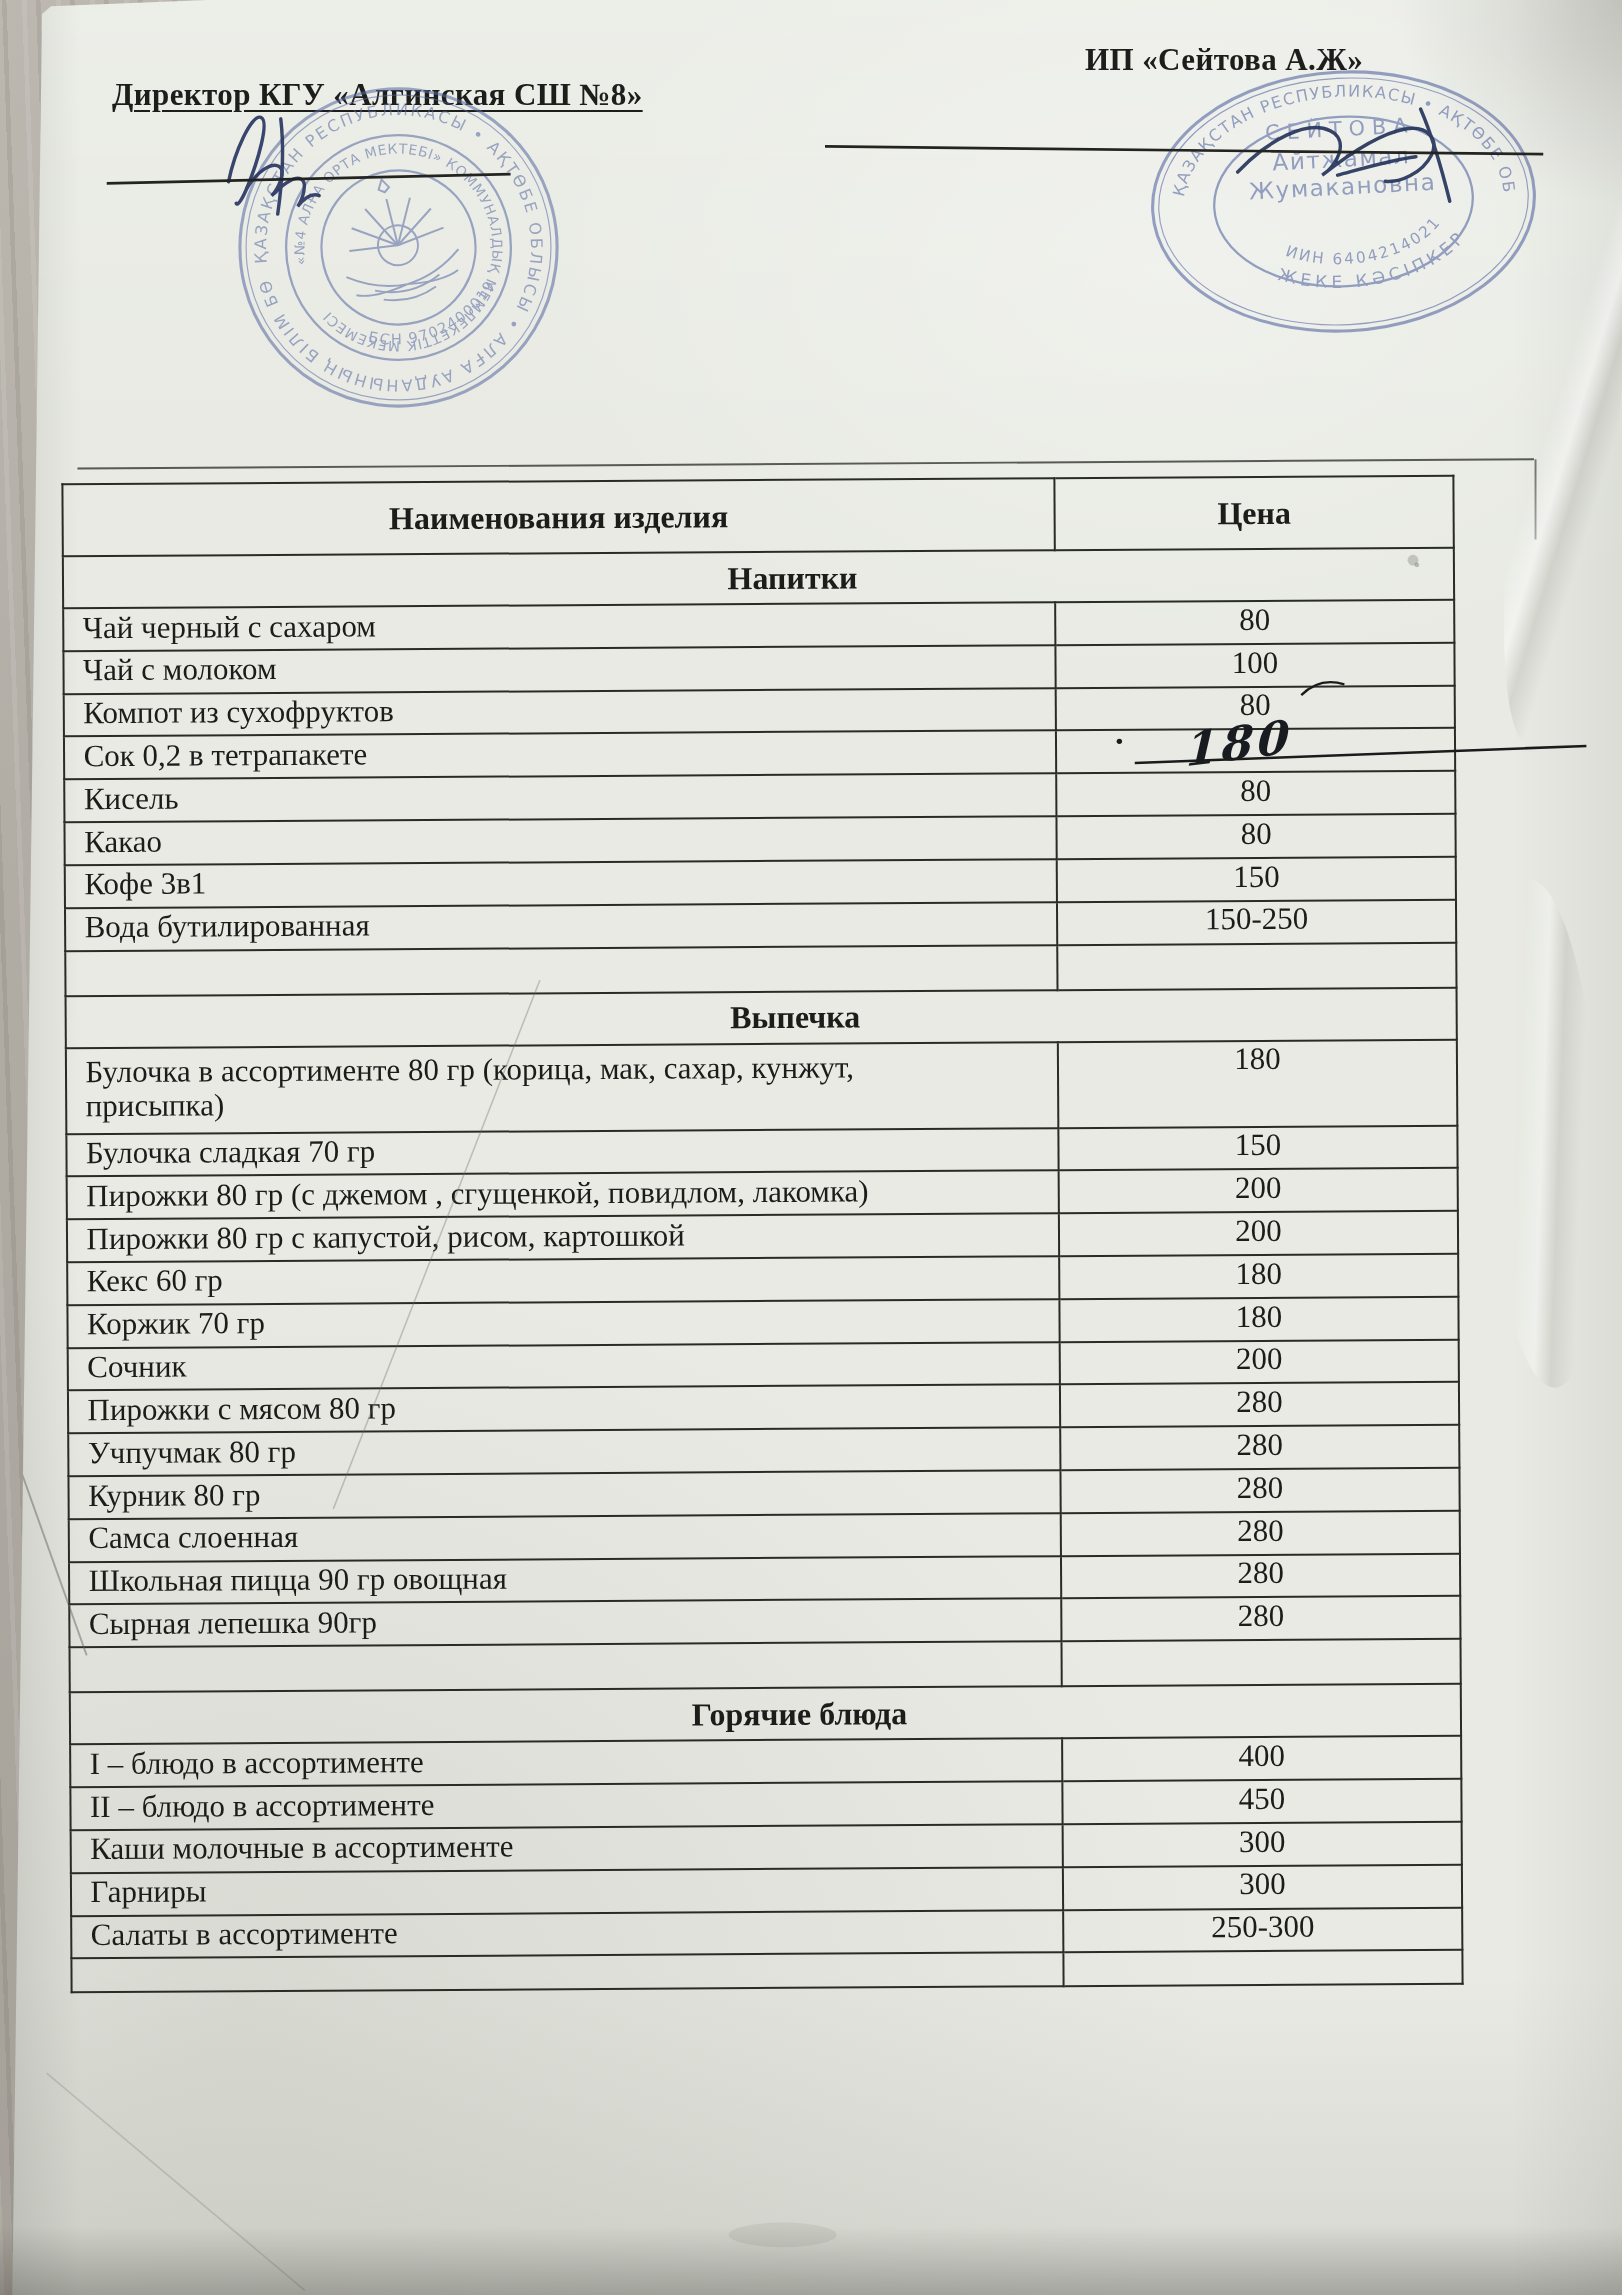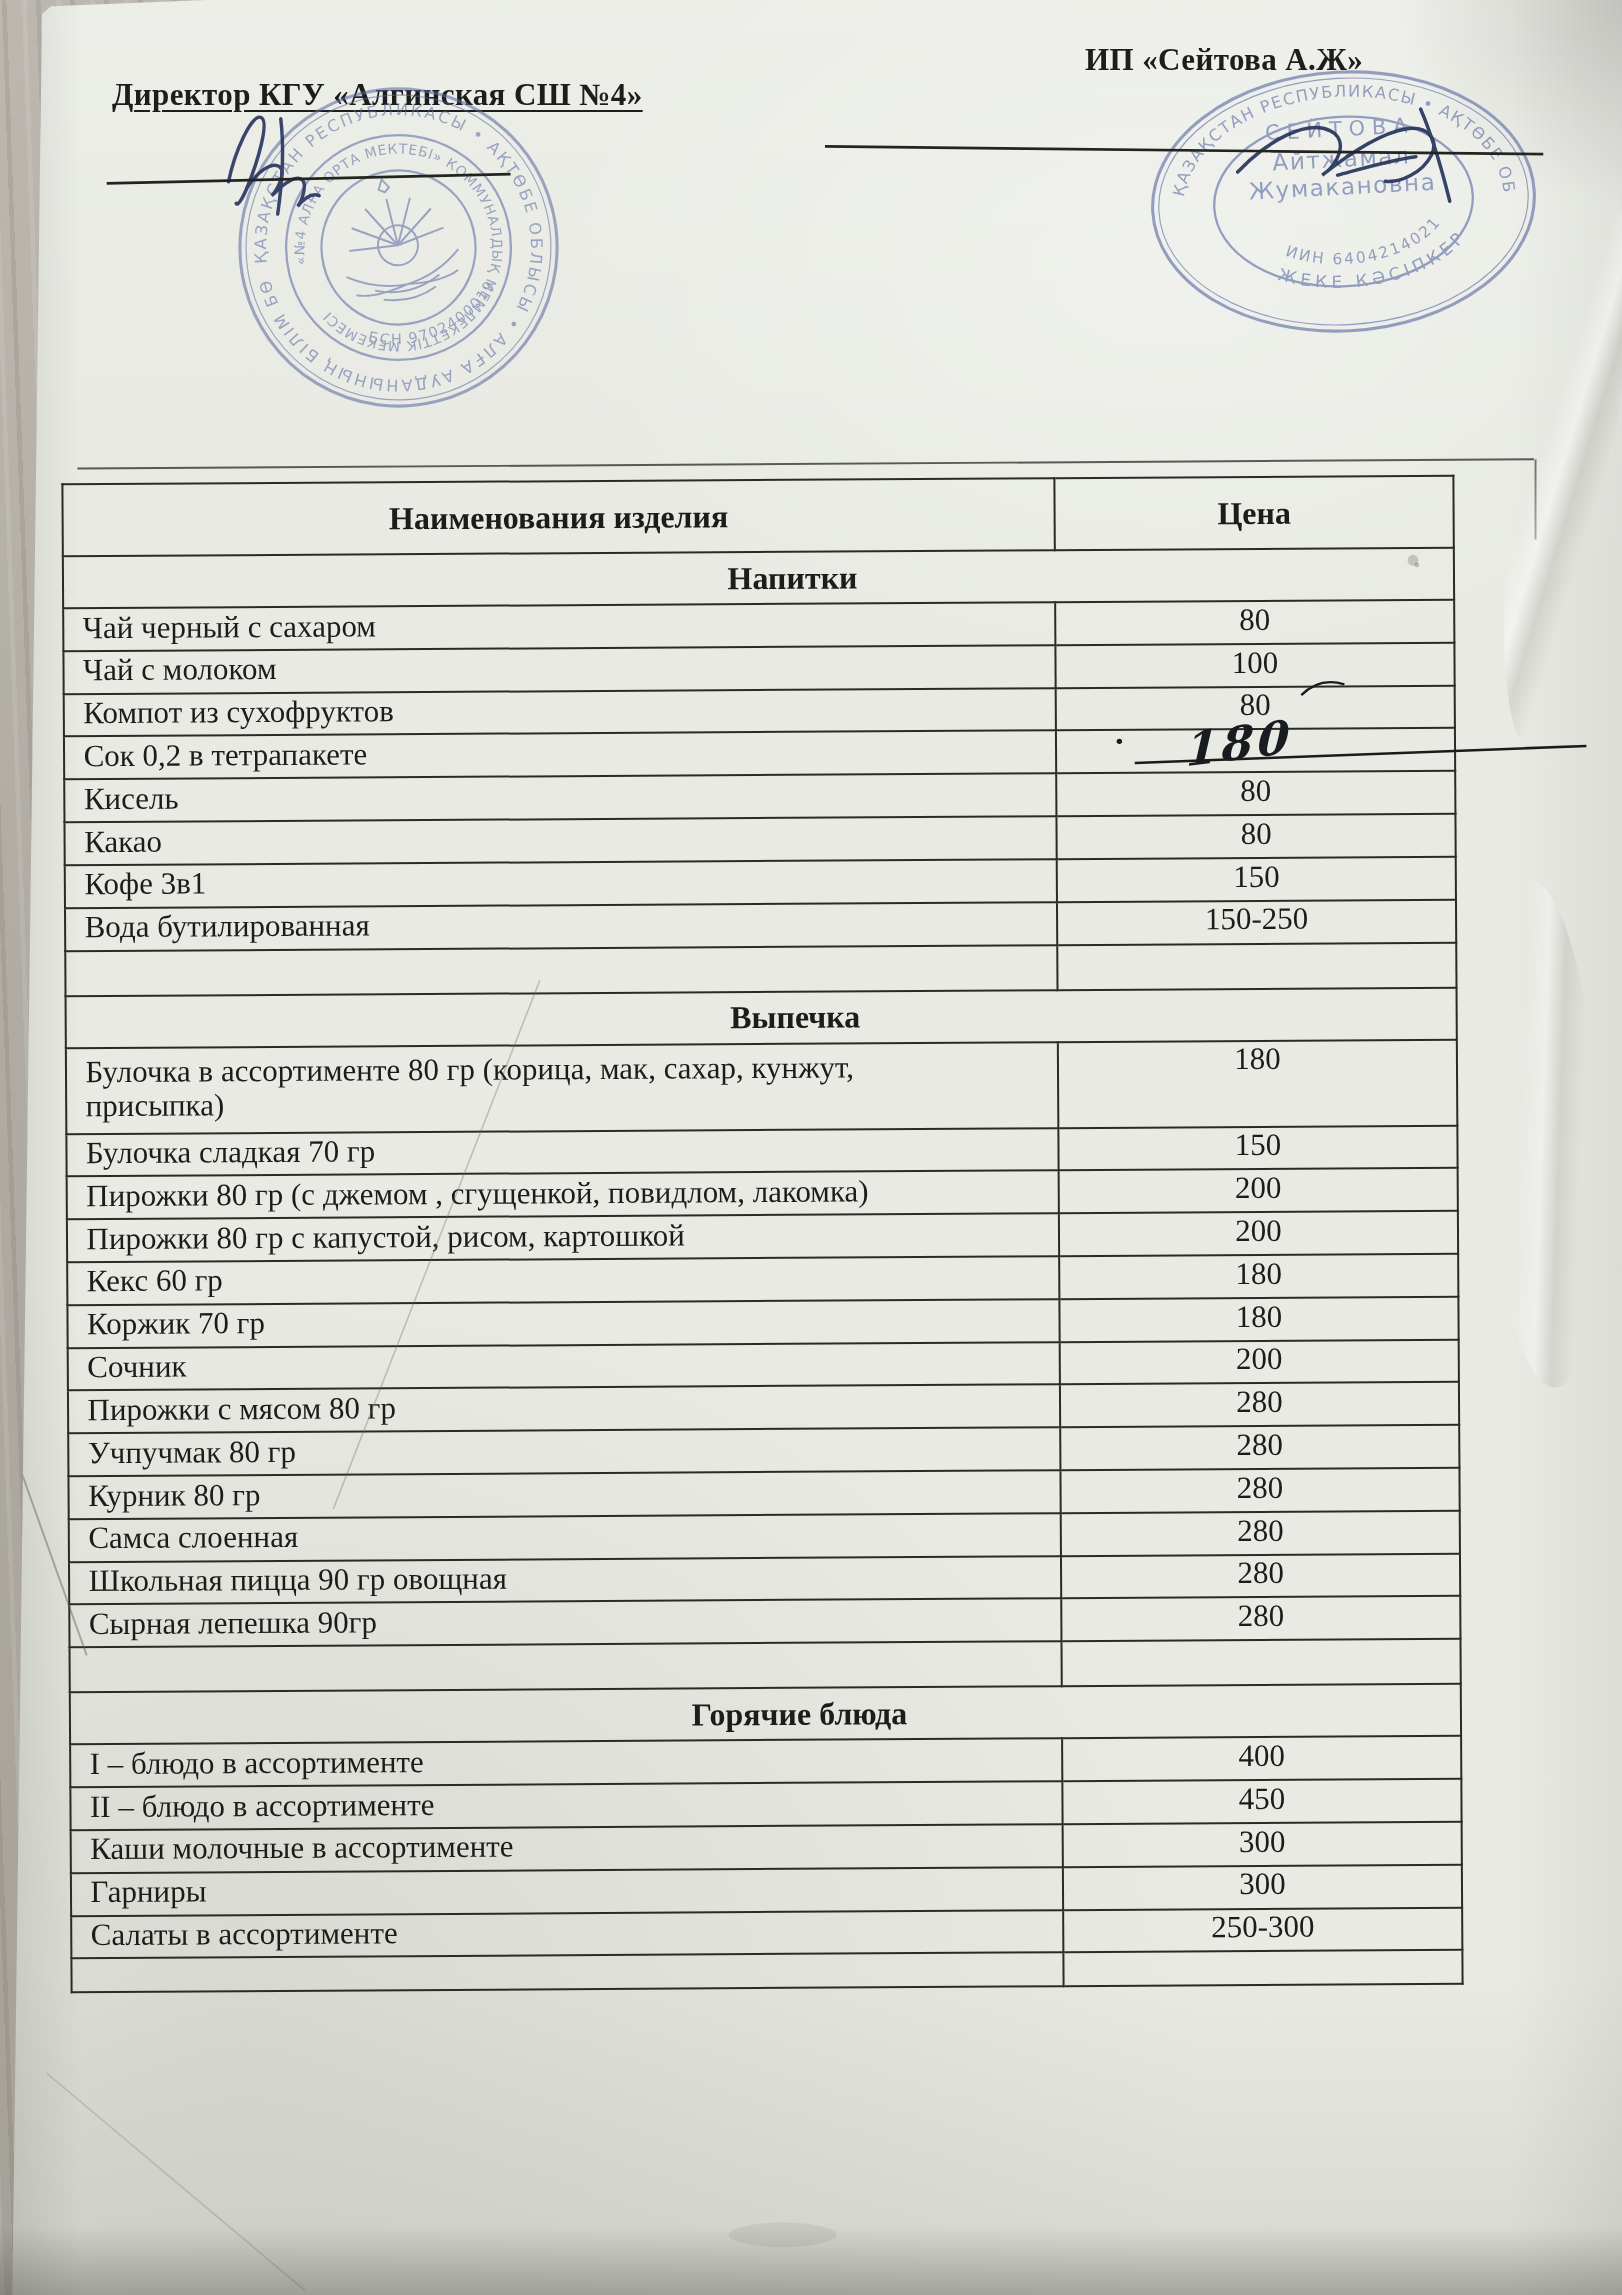--- a/index.html
+++ b/index.html
@@ -84,21 +84,21 @@
   
   svg.marks{position:absolute;left:0;top:0;width:1623px;height:2295px;pointer-events:none;}
 </style>
 </head>
 <body>
 
 <div class="desk"></div>
 
 <div class="paper">
 
-  <div class="hdr hdr-left">Директор КГУ «Алгинская СШ №4»</div>
+  <div class="hdr hdr-left">Директор КГУ «Алгинская СШ №8»</div>
 
   <div class="hdr hdr-right">ИП «Сейтова А.Ж»</div>
 
   <svg class="stamp" style="left:233px;top:82px;width:331px;height:331px" viewBox="0 0 430 430">
     <g stroke="#5668a2" fill="none" opacity="0.55" transform="rotate(-14 215 215)">
       <circle cx="215" cy="215" r="206" stroke-width="4"></circle>
       <circle cx="215" cy="215" r="198" stroke-width="1.5"></circle>
       <circle cx="215" cy="215" r="146" stroke-width="3"></circle>
       <circle cx="215" cy="215" r="100" stroke-width="3"></circle>
       <defs>

